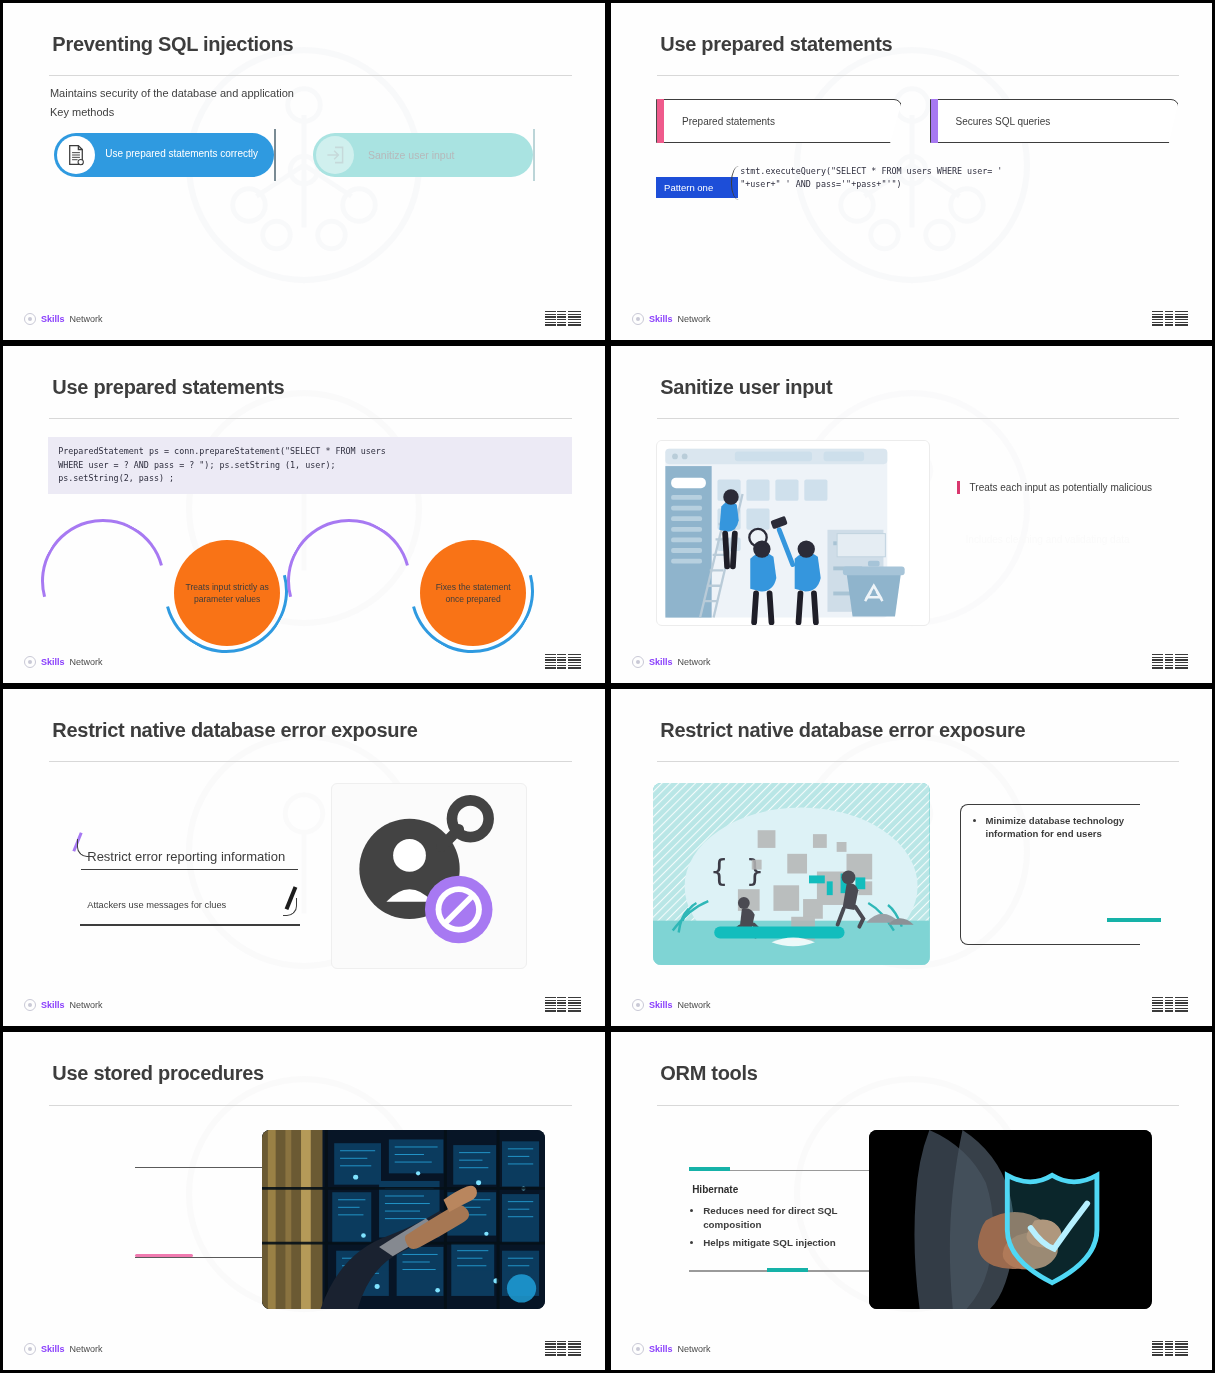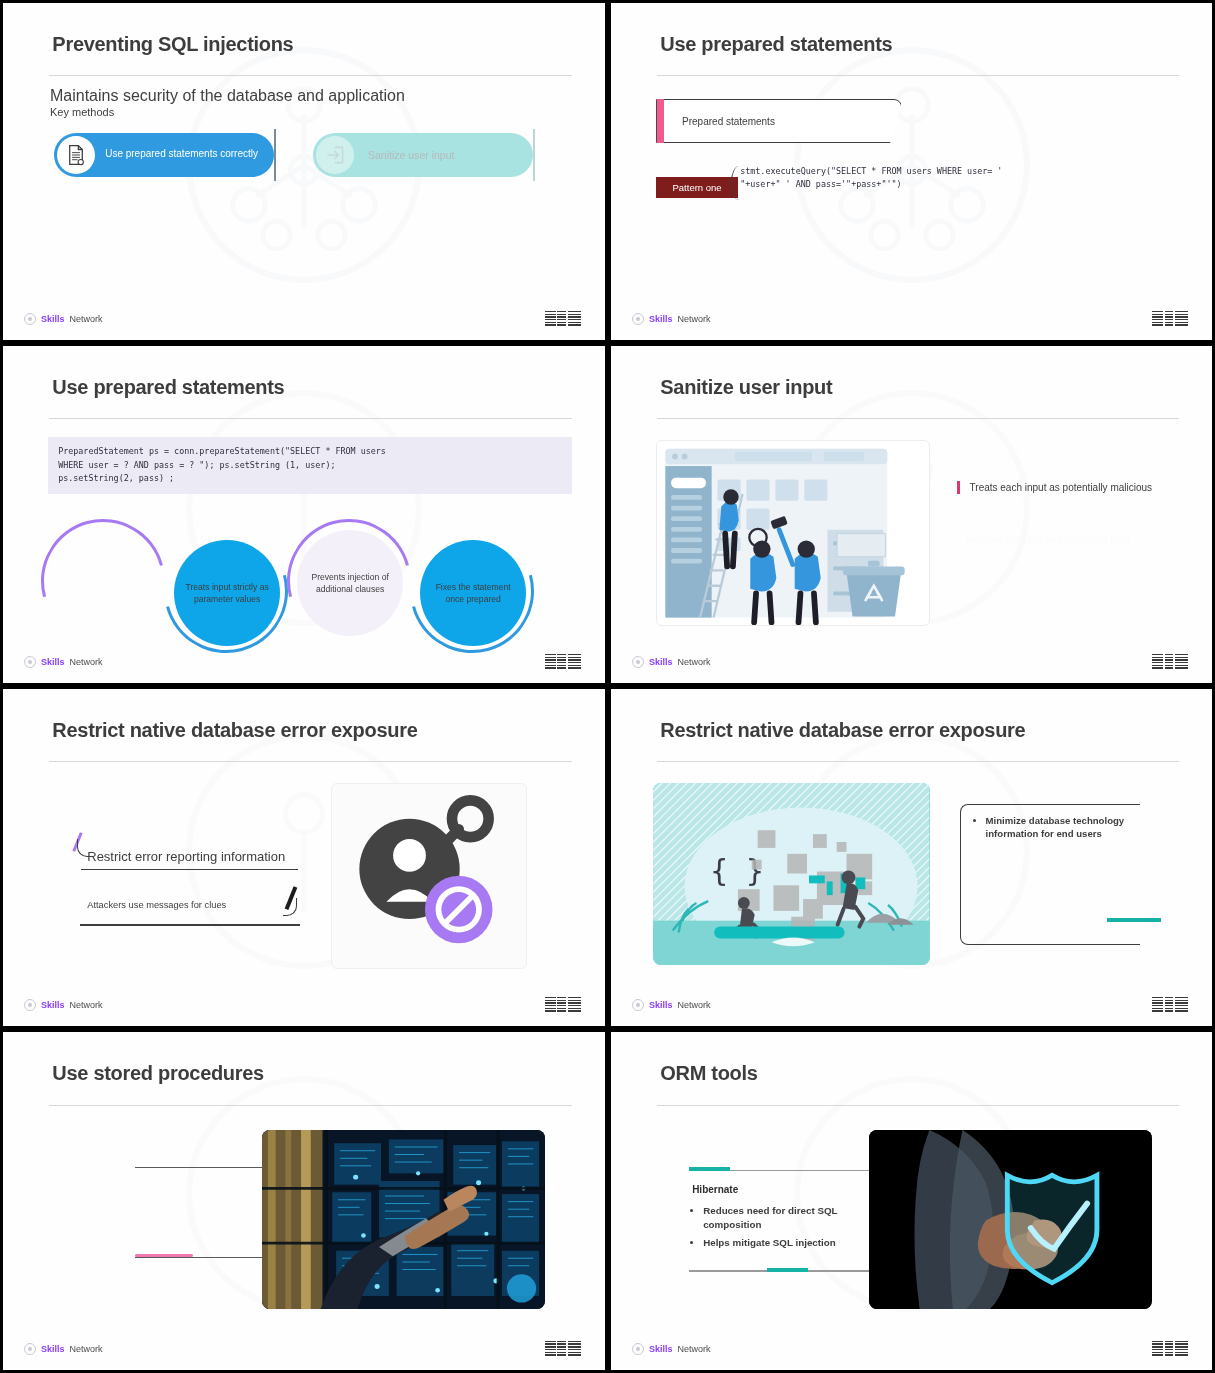--- a/index.html
+++ b/index.html
@@ -91,21 +91,21 @@
     height: 15px;
     display: flex;
     flex-direction: column;
     justify-content: space-between;
     font-size: 0;
   }
   .ibm-row { height: 1.6px; display: flex; gap: 1.6px; }
   .ibm-b { background: #3a3a3a; }
 
   
-  .s1-sub1 { position: absolute; left: 7.8%; top: 25%; font-size: 16px; color: #3f3f3f; }
+  .s1-sub1 { position: absolute; left: 7.8%; top: 25%; font-size: 11px; color: #3f3f3f; }
   .s1-sub2 { position: absolute; left: 7.8%; top: 30.5%; font-size: 11px; color: #3f3f3f; }
   .s1-btn {
     position: absolute;
     height: 44px;
     border-radius: 22px;
     display: flex;
     align-items: center;
   }
   .s1-btn-a { left: 8.5%; top: 38.5%; width: 36.5%; background: #2f9ae0; }
   .s1-btn-a::after {
@@ -145,23 +145,23 @@
     border-radius: 0 8px 0 0; }
   .s2-card-b { left: 53%; width: 41.5%;
     clip-path: polygon(0 0, 100% 0, 96% 100%, 0 100%);
     border-radius: 0 8px 0 0; }
   .s2-bar { position: absolute; left: 0; top: -1px; width: 7px; height: 46px; }
   .s2-bar-pink { background: #ef5b8c; }
   .s2-bar-purple { background: #a779f2; }
   .s2-card-lbl { font-size: 10px; color: #3d3d3d; margin-left: 25px; }
   .s2-pattern-tag {
     position: absolute; left: 7.5%; top: 51.5%;
-    background: #7f1d1d; color: #fff;
+    background: #1d4ed8; color: #fff;
     font-size: 9.5px; padding: 5px 8px;
-    min-width: 82px; text-align: center;
+    min-width: 82px; text-align: left;
   }
   .s2-brace {
     position: absolute; left: 20%; top: 48.5%;
     width: 8px; height: 34px;
     border-left: 1.5px solid #3d3d3d;
     border-radius: 8px 0 0 8px / 16px 0 0 16px;
   }
   .s2-code {
     position: absolute; left: 21.5%; top: 48%;
     font-family: "DejaVu Sans Mono", monospace;
@@ -186,21 +186,21 @@
   .s3-circ {
     position: absolute;
     width: 106px; height: 106px;
     border-radius: 50%;
     display: flex; align-items: center; justify-content: center;
     text-align: center;
     font-size: 8.6px; line-height: 1.42; color: #3d3d3d;
     padding: 0 8px;
   }
   .s3-c-purple { background: #f4f0fa; }
-  .s3-c-blue { background: #0ea5e9; justify-content: flex-end; }
+  .s3-c-blue { background: #f97316; justify-content: flex-end; }
   .s3-arc {
     position: absolute;
     width: 124px; height: 124px;
     border-radius: 50%;
   }
   .s3-arc-p { border: 3.2px solid transparent; border-top-color: #a779f2; border-left-color: #a779f2; transform: rotate(30deg); }
   .s3-arc-b { border: 3.2px solid transparent; border-bottom-color: #2f9ae0; border-right-color: #2f9ae0; transform: rotate(30deg); }
 
   
   .s4-img {
@@ -428,20 +428,24 @@
         <circle cx="122" cy="156" r="11" fill="none" stroke="#edeef2" stroke-width="4"></circle>
       </svg>
 
       <div class="title">Use prepared statements</div>
       <div class="title-rule"></div>
 
       <div class="s2-card s2-card-a">
         <span class="s2-bar s2-bar-pink"></span>
         <span class="s2-card-lbl">Prepared statements</span>
       </div>
+      <div class="s2-card s2-card-b">
+        <span class="s2-bar s2-bar-purple"></span>
+        <span class="s2-card-lbl">Secures SQL queries</span>
+      </div>
 
       <div class="s2-pattern-tag">Pattern one</div>
       <div class="s2-brace"></div>
       <div class="s2-code"><span class="tok-plain">stmt.executeQuery("SELECT * FROM users WHERE user= '</span>
 <span class="tok-plain">"+user+" ' AND pass='"+pass+"'")</span></div>
 
       <div class="footer-left">
         <span class="sn-mark"></span>
         <span class="sn-skills">Skills</span>
         <span class="sn-network">Network</span>
@@ -498,23 +502,20 @@
 
       <div class="s3-circles">
         <div class="s3-arc s3-arc-p" style="left:-4px; top:-12px;"></div>
 
         <div class="s3-arc s3-arc-b" style="left:119px; top:-2px;"></div>
         <div class="s3-circ s3-c-blue" style="left:129px; top:9px;">
           <span>Treats input strictly as parameter values</span>
         </div>
 
         <div class="s3-arc s3-arc-p" style="left:242px; top:-12px;"></div>
-        <div class="s3-circ s3-c-purple" style="left:252px; top:-1px;">
-          <span>Prevents injection of additional clauses</span>
-        </div>
 
         <div class="s3-arc s3-arc-b" style="left:365px; top:-2px;"></div>
         <div class="s3-circ s3-c-blue" style="left:375px; top:9px;">
           <span>Fixes the statement once prepared</span>
         </div>
       </div>
 
       <div class="footer-left">
         <span class="sn-mark"></span>
         <span class="sn-skills">Skills</span>

